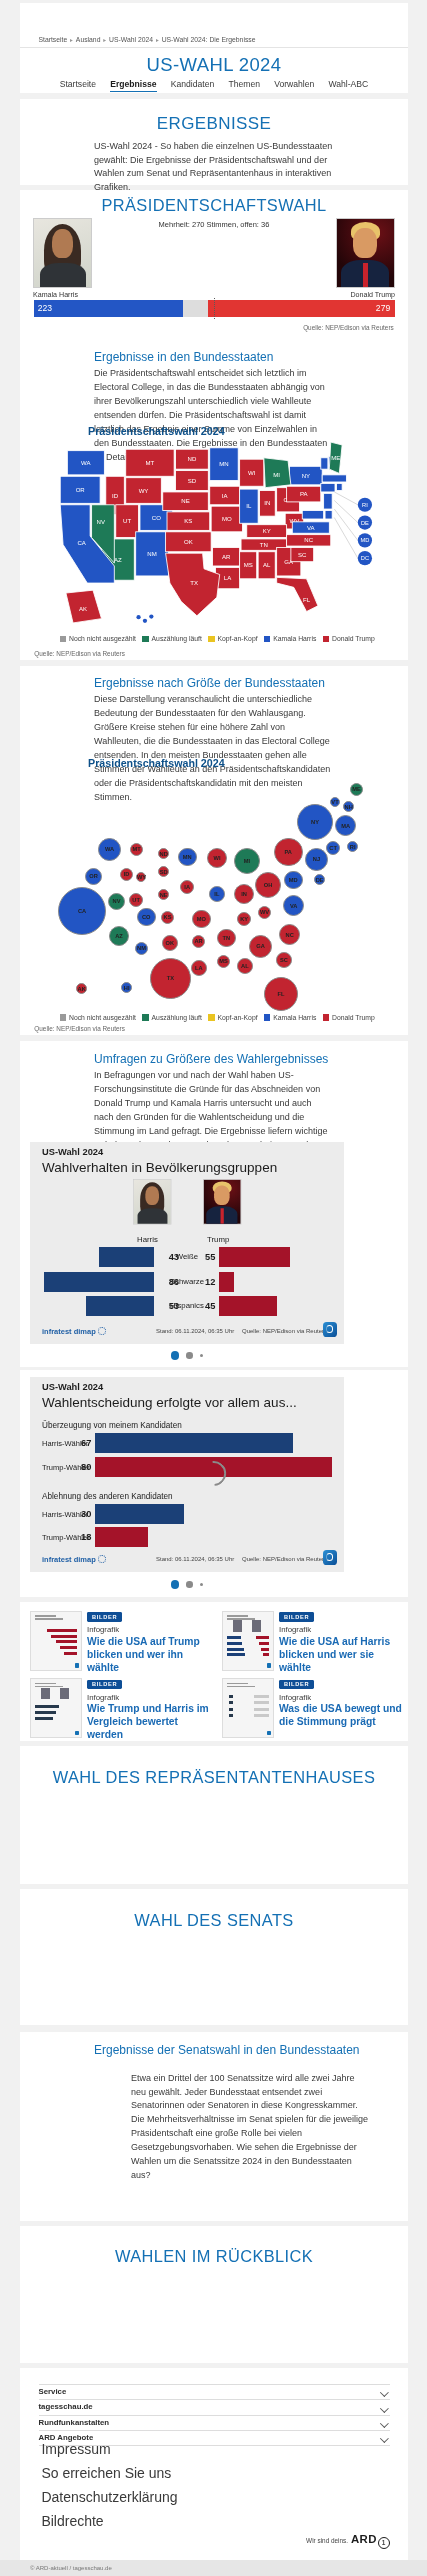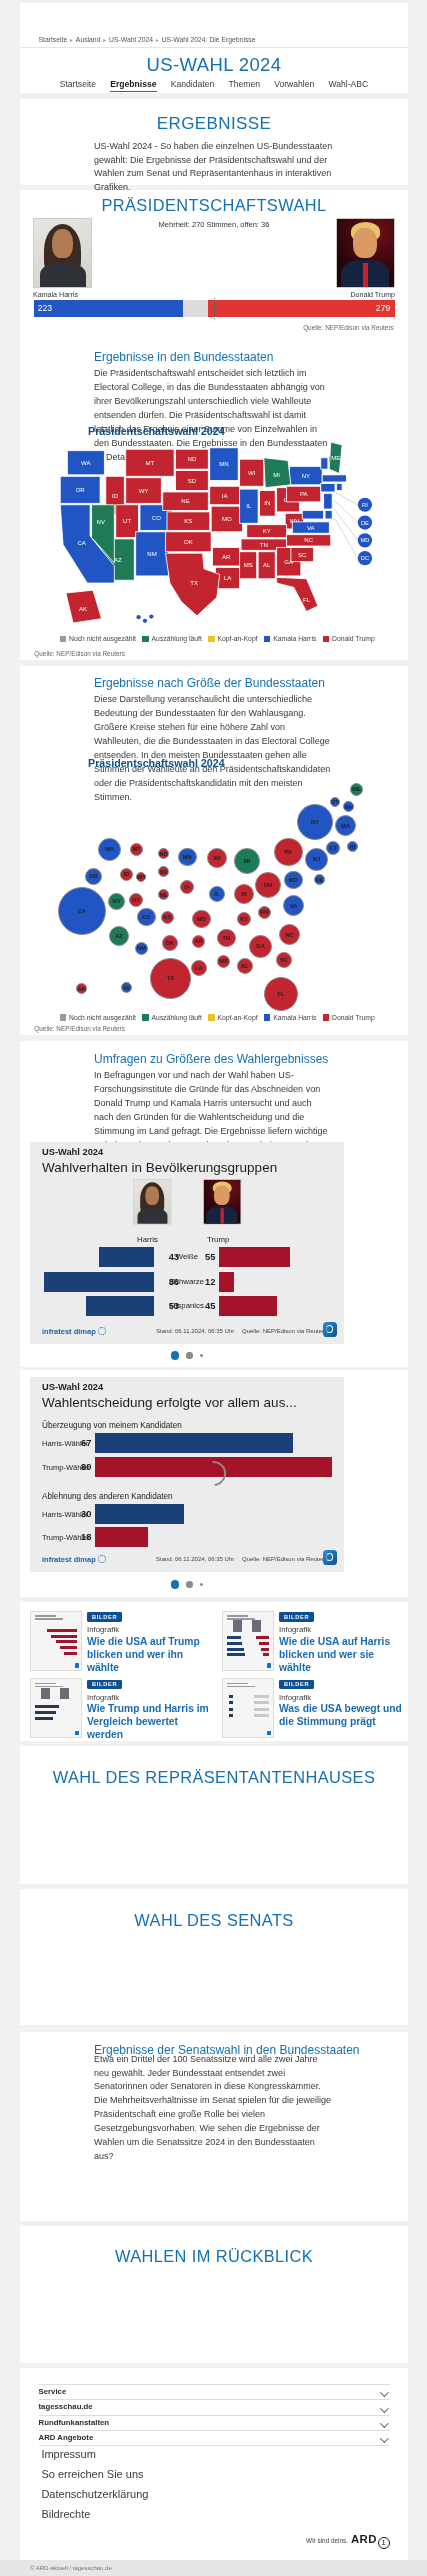--- a/index.html
+++ b/index.html
@@ -126,28 +126,28 @@
   .thumb .ph{position:absolute;top:8.6px;width:9.3px;height:11.4px;background:#6b6b78;}
   .thumb .ardm{position:absolute;right:2.1px;bottom:2.1px;width:4.3px;height:4.3px;background:#1470b4;border-radius:0.7px;}
   .teaser .badge{position:absolute;left:57px;top:1.4px;background:#0e4e96;color:#fff;font-size:5.7px;font-weight:700;letter-spacing:0.7px;padding:1.8px 5px;border-radius:1.4px;}
   .teaser .kick{position:absolute;left:57px;top:14.3px;font-size:7.8px;color:#3a3a3a;}
   .teaser .ttl{position:absolute;left:57px;top:25px;width:128px;font-size:10.3px;font-weight:600;color:#1a6ab4;line-height:1.25;}
   
   .big-sec .caps-title{position:absolute;top:21.4px;left:0;right:0;font-size:16.4px;}
   #cardG{height:138px;} #cardH{height:136px;} #cardJ{height:137px;}
   #cardI{height:189px;}
   #cardI h3.sec{top:11.4px;text-align:center;}
-  #cardI .col-text{top:21px;}
+  #cardI .col-text{top:40px;margin-left:37px;}
   
   #cardK{height:192px;}
   .acc{position:absolute;left:18.5px;right:18.5px;top:15.7px;}
   .acc .row{height:14.3px;border-top:0.7px solid #ddd;position:relative;font-size:7.8px;font-weight:700;color:#2c2c2c;line-height:14.3px;cursor:pointer;}
   .acc .row:last-child{border-bottom:0.7px solid #ddd;}
   .acc .chev{position:absolute;right:1.4px;top:4.3px;width:5.7px;height:5.7px;border-right:1.2px solid #555;border-bottom:1.2px solid #555;transform:rotate(45deg) scale(.9);}
-  .flinks{position:absolute;left:21.4px;top:80px;font-size:11px;color:#3a3a3a;}
+  .flinks{position:absolute;left:21.4px;top:73px;font-size:14px;color:#3a3a3a;}
   .flinks div{margin-bottom:7.8px;cursor:pointer;}
   .ard-brand{position:absolute;right:18.5px;top:165px;font-size:6.4px;color:#444;}
   .ard-brand b{font-size:11.4px;color:#1d1d1d;letter-spacing:0.4px;margin-left:2.9px;}
   .ard-brand .circ1{display:inline-block;width:10px;height:10px;border:1.4px solid #1d1d1d;border-radius:50%;text-align:center;font-size:6.4px;font-weight:700;line-height:10px;vertical-align:-2.1px;margin-left:0.7px;}
   #bottombar{height:16.4px;background:#e6e6e6;margin-top:0;position:relative;}
   #bottombar span{position:absolute;left:30px;top:5px;font-size:6px;color:#777;}
   svg text{font-family:"Liberation Sans",sans-serif;}
 </style>
 </head>
 <body>

